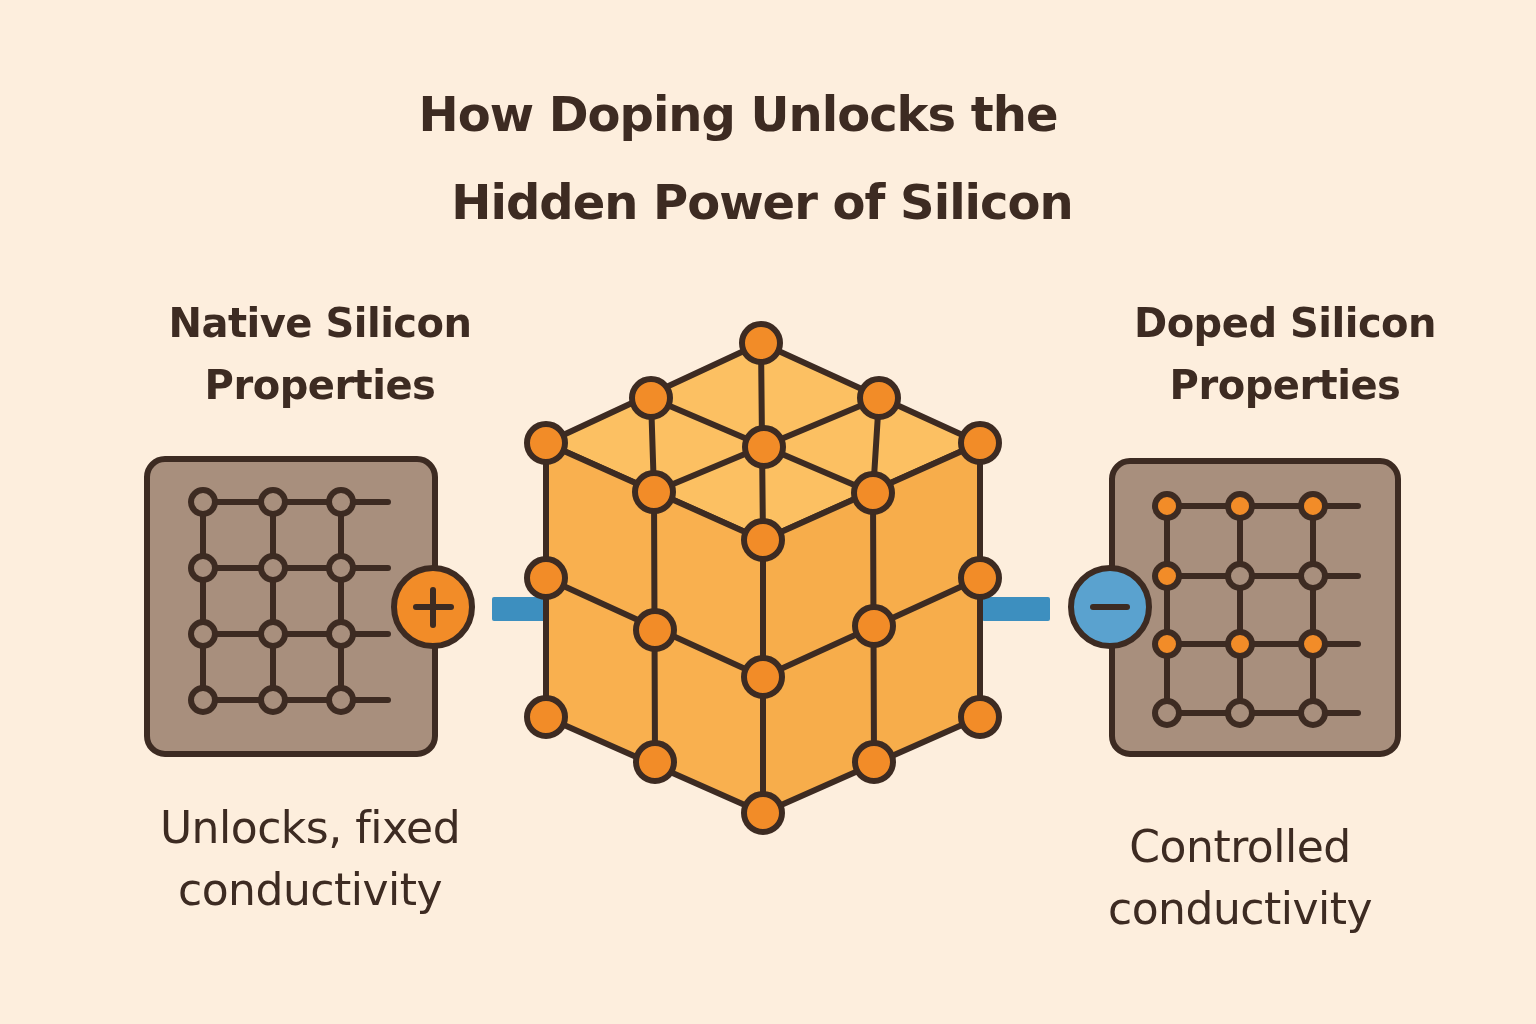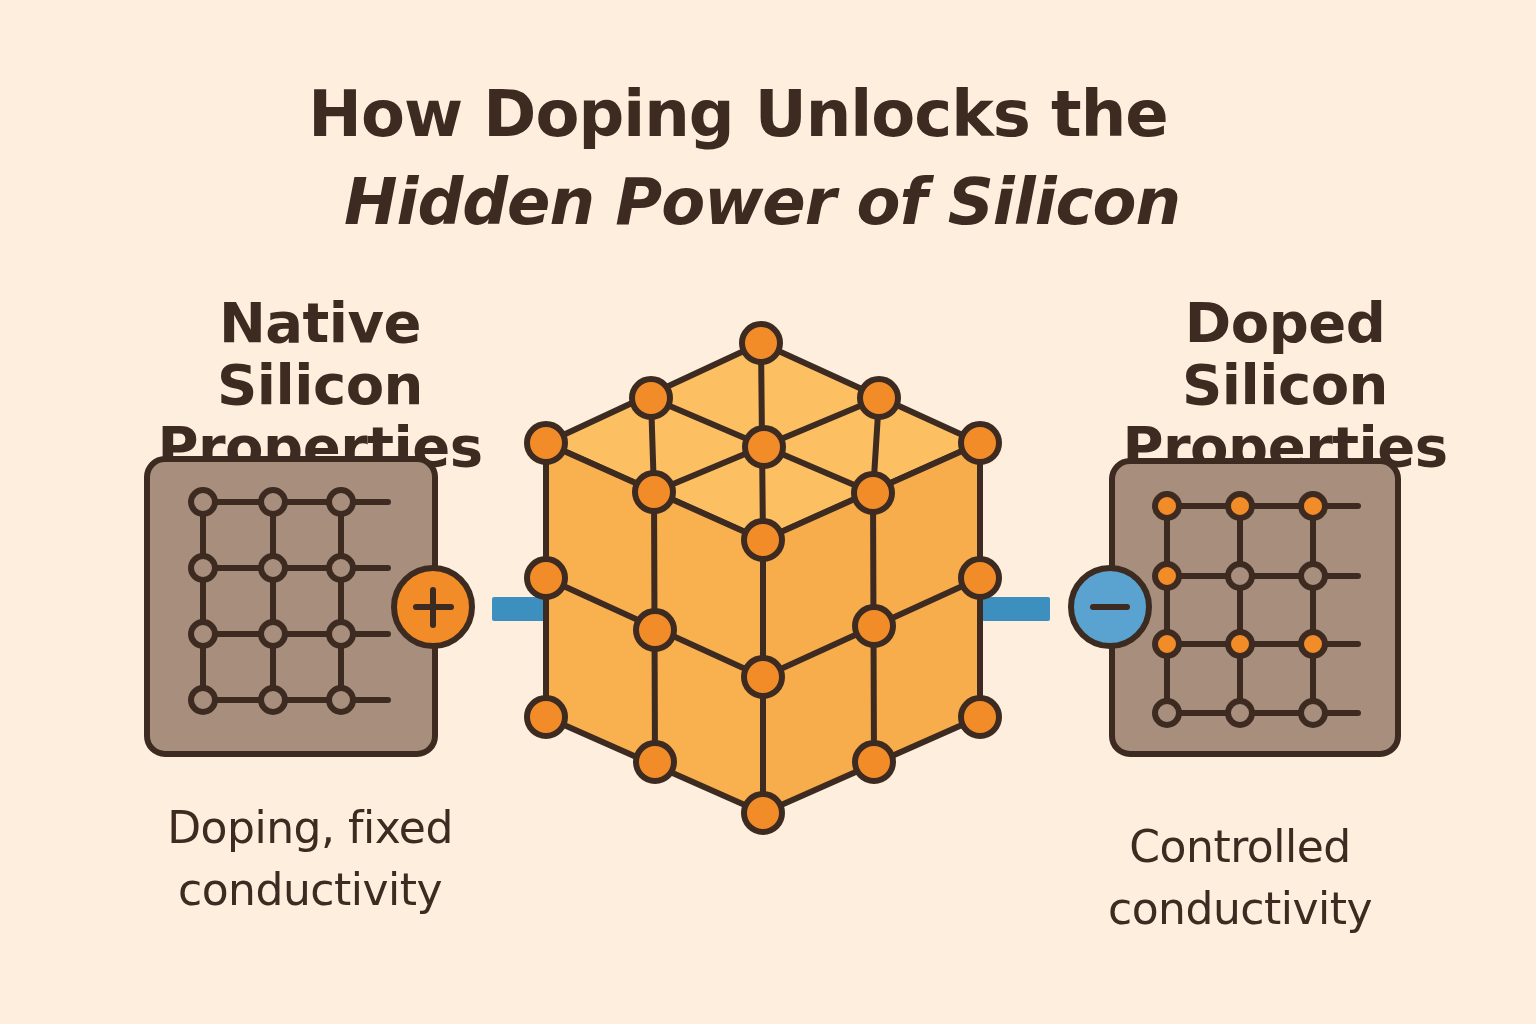--- a/index.html
+++ b/index.html
@@ -5,54 +5,54 @@
   html, body { margin:0; padding:0; }
   body {
     width:1536px; height:1024px; overflow:hidden;
     background:#fdeedd;
     font-family:"DejaVu Sans", "Liberation Sans", sans-serif;
     color:#3d2b22;
     position:relative;
   }
   .title {
     position:absolute; left:0; top:70px; width:1476px;
-    text-align:center; font-weight:bold; font-size:64px; line-height:88px;
+    text-align:center; font-weight:bold; font-size:48px; line-height:88px;
     letter-spacing:-1px;
   }
   .title div { white-space:nowrap; }
   .label {
     position:absolute; text-align:center; font-weight:bold;
-    font-size:56px; line-height:62px; letter-spacing:-0.5px;
+    font-size:40px; line-height:62px; letter-spacing:-0.5px;
   }
   .caption {
     position:absolute; text-align:center; font-weight:normal;
     font-size:44px; line-height:62px; letter-spacing:-0.5px;
   }
   svg { position:absolute; left:0; top:0; }
 </style>
 </head>
 <body>
 
 <div class="title">
   <div style="padding-left:0px;">How Doping Unlocks the</div>
-  <div style="padding-left:48px;font-style:italic;">Hidden Power of Silicon</div>
+  <div style="padding-left:48px;">Hidden Power of Silicon</div>
 </div>
 
 <div class="label" style="left:120px; top:292px; width:400px;">
   <div>Native Silicon</div>
   <div>Properties</div>
 </div>
 
 <div class="label" style="left:1080px; top:292px; width:410px;">
   <div>Doped Silicon</div>
   <div>Properties</div>
 </div>
 
 <div class="caption" style="left:105px; top:797px; width:410px;">
-  <div>Doping, fixed</div>
+  <div>Unlocks, fixed</div>
   <div>conductivity</div>
 </div>
 
 <div class="caption" style="left:1040px; top:816px; width:400px;">
   <div>Controlled</div>
   <div>conductivity</div>
 </div>
 
 <svg width="1536" height="1024" viewBox="0 0 1536 1024">
 

